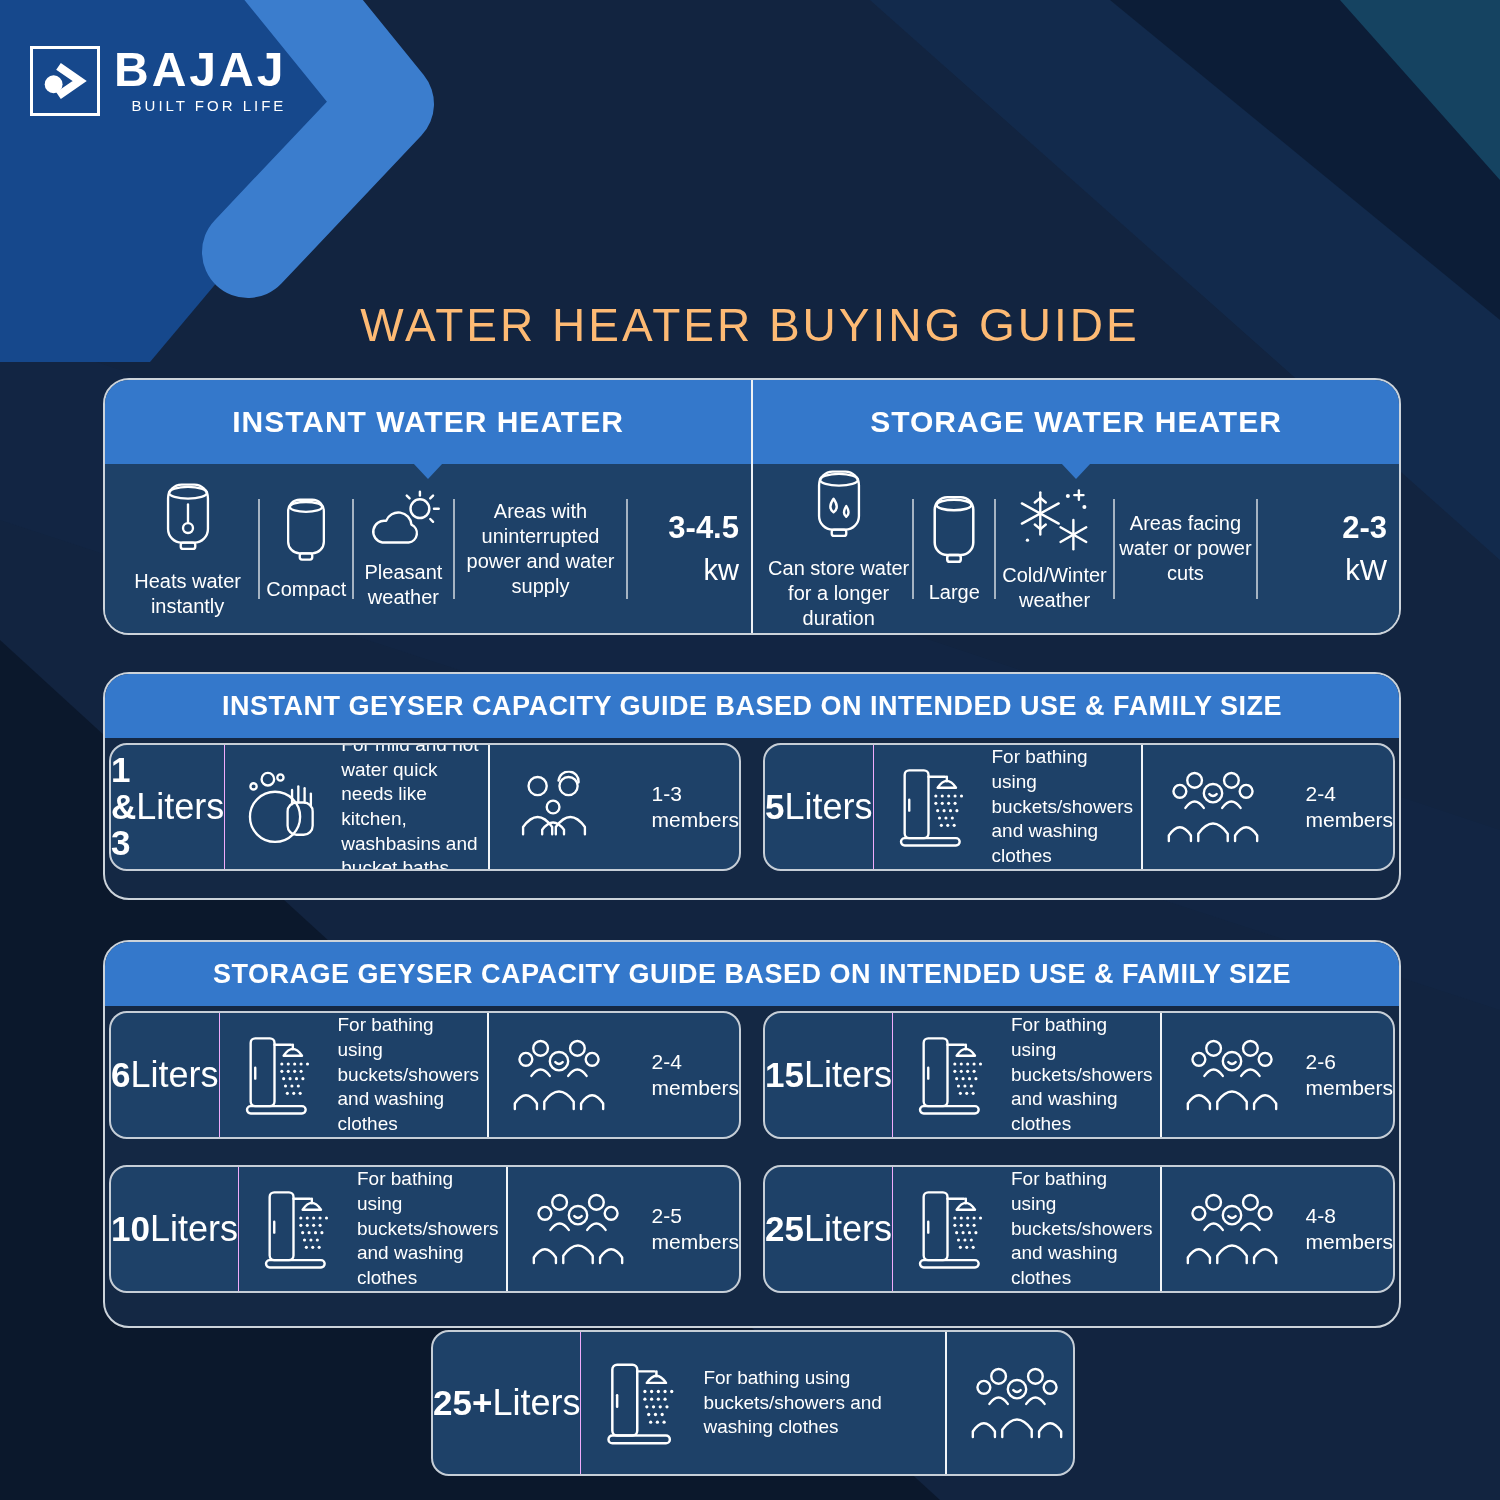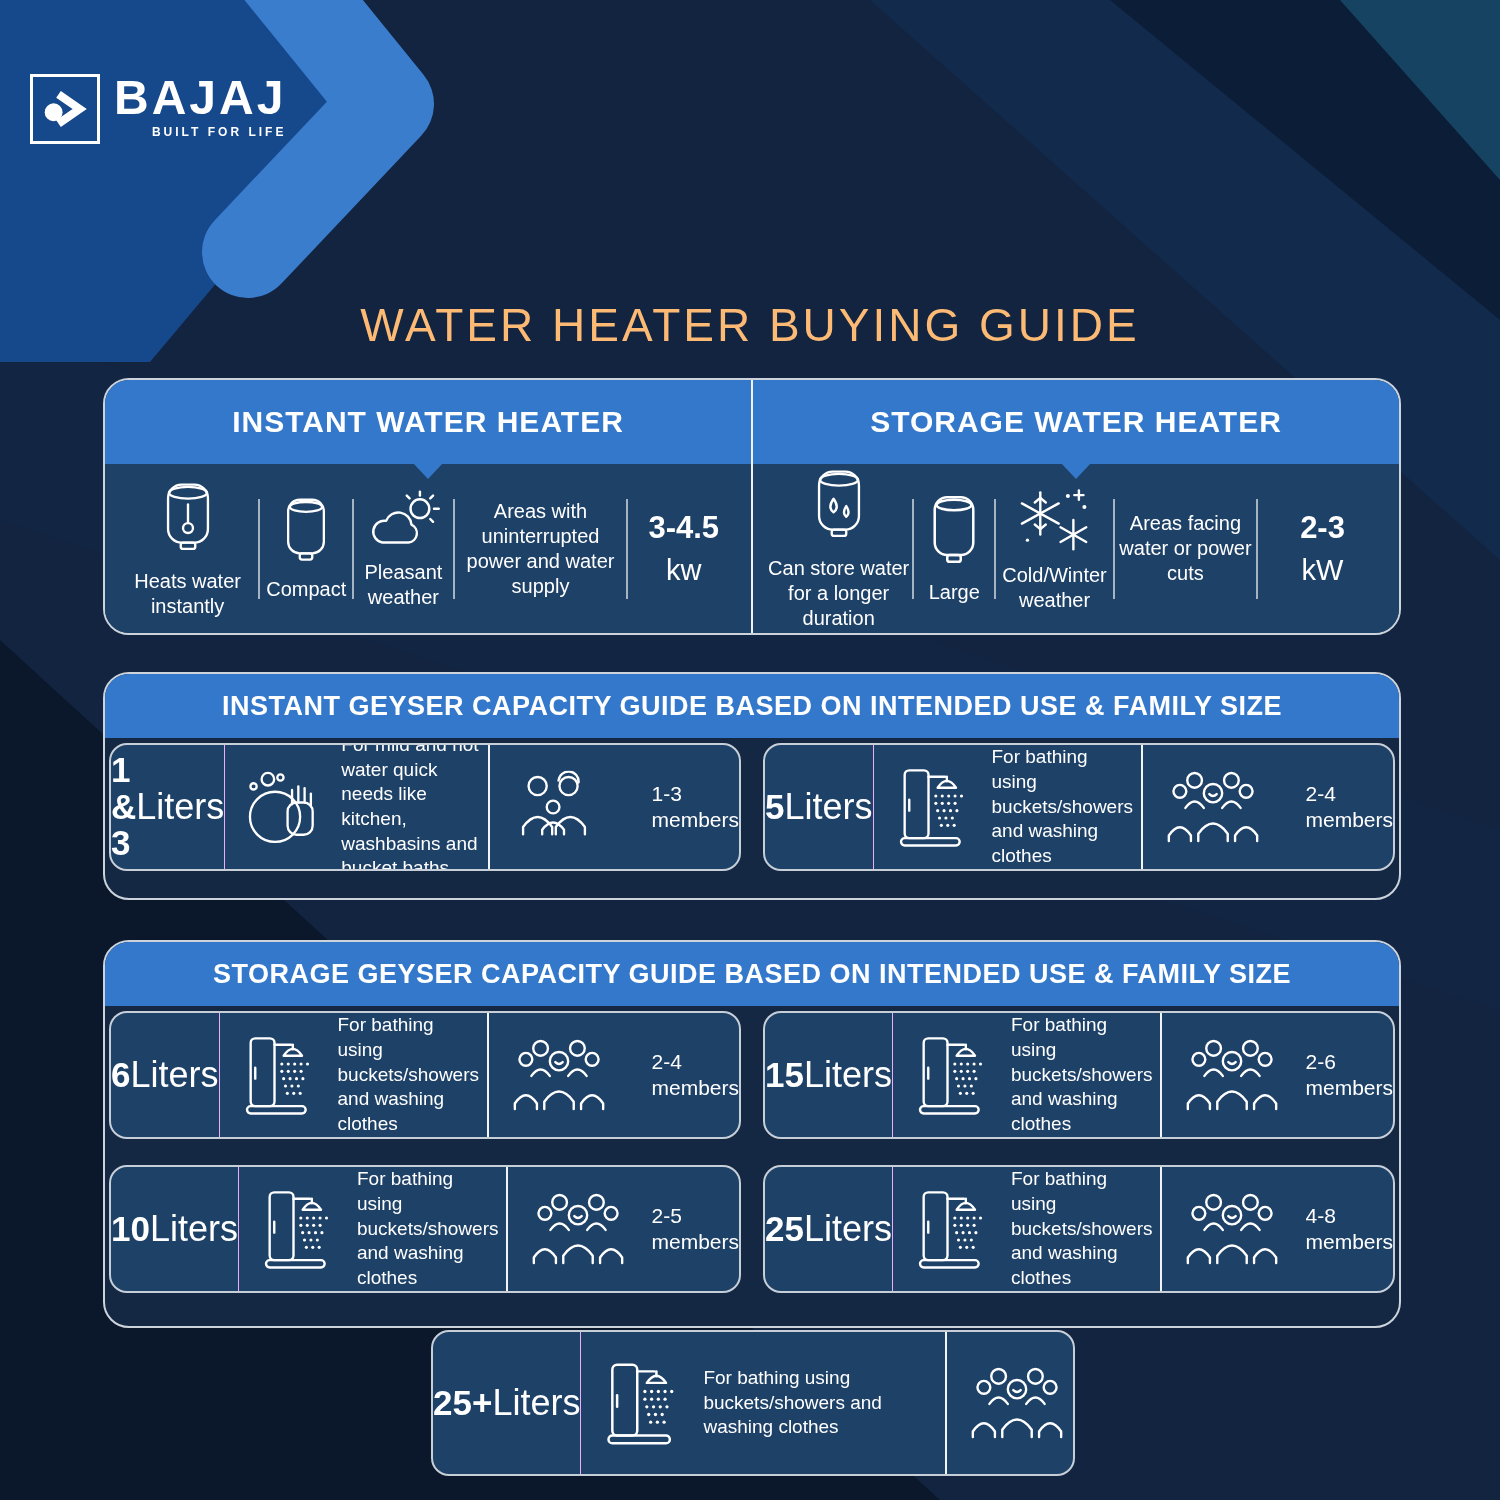--- a/index.html
+++ b/index.html
@@ -7,45 +7,45 @@
     margin:0; width:1500px; height:1500px; position:relative; overflow:hidden;
     background:#122440;
     font-family:"Liberation Sans","DejaVu Sans",sans-serif;
     color:#ffffff;
   }
   
   .bg-svg { position:absolute; inset:0; z-index:0; }
   .content { position:absolute; inset:0; z-index:1; }
 
   
-  .logo { position:absolute; left:30px; top:46px; display:flex; align-items:flex-start; gap:14px;margin-top:28px; }
+  .logo { position:absolute; left:30px; top:46px; display:flex; align-items:flex-start; gap:14px; }
   .logo-box { width:64px; height:64px; border:3px solid #ffffff; display:flex; align-items:center; justify-content:center; }
   .brand-text { display:flex; flex-direction:column; }
   .brand-name { font-size:48px; font-weight:800; letter-spacing:3px; line-height:1.0; }
-  .brand-tagline { font-size:12px; font-weight:700; letter-spacing:3px; margin-top:3px; align-self:flex-end; }
+  .brand-tagline { font-size:15px; font-weight:400; letter-spacing:3px; margin-top:3px; align-self:flex-end; }
 
   
   .main-title { position:absolute; top:298px; left:0; width:100%; text-align:center;
     font-size:46px; font-weight:400; letter-spacing:3px; color:#fdba74; }
 
   
   .panel1 { position:absolute; left:103px; top:378px; width:1294px; height:253px;
     border:2px solid #ccd3da; border-radius:26px; overflow:hidden; display:flex; background:#1e4168; }
   .half { flex:1 1 50%; display:flex; flex-direction:column; min-width:0; }
   .half + .half { border-left:2px solid #eef1f5; }
   .half-header { height:84px; background:#3478cb; display:flex; align-items:center; justify-content:center;
     position:relative; z-index:2; }
   .half-header::after { content:""; position:absolute; bottom:-15px; left:50%; margin-left:-15px;
     border-left:15px solid transparent; border-right:15px solid transparent; border-top:16px solid #3478cb; }
   .half-title { font-size:30px; font-weight:700; letter-spacing:1px; }
   .half-body { flex:1; background:#1e4168; display:flex; align-items:center; padding:0 12px; }
   .feat { display:flex; flex-direction:column; align-items:center; justify-content:center; gap:10px;
     text-align:center; font-size:20px; line-height:1.25; min-width:0; }
   .vdiv { flex:0 0 2px; width:2px; height:100px; background:rgba(255,255,255,0.6); align-self:center; }
-  .power { display:flex; flex-direction:column; align-items:center; justify-content:center; line-height:1.1; }
+  .power { display:flex; flex-direction:column; align-items:flex-end; justify-content:center; line-height:1.1; }
   .power-val { font-size:31px; font-weight:700; }
   .power-unit { font-size:29px; font-weight:400; }
 
   
   .section { position:absolute; left:103px; width:1294px; border:2px solid #ccd3da; border-radius:26px;
     background:#142844; overflow:hidden; }
   #instant-section { top:672px; height:224px; }
   #storage-section { top:940px; height:384px; }
   .section-header { height:64px; background:#3478cb; display:flex; align-items:center; justify-content:center; }
   .section-title { font-size:27px; font-weight:700; letter-spacing:0.5px; text-align:center; }

